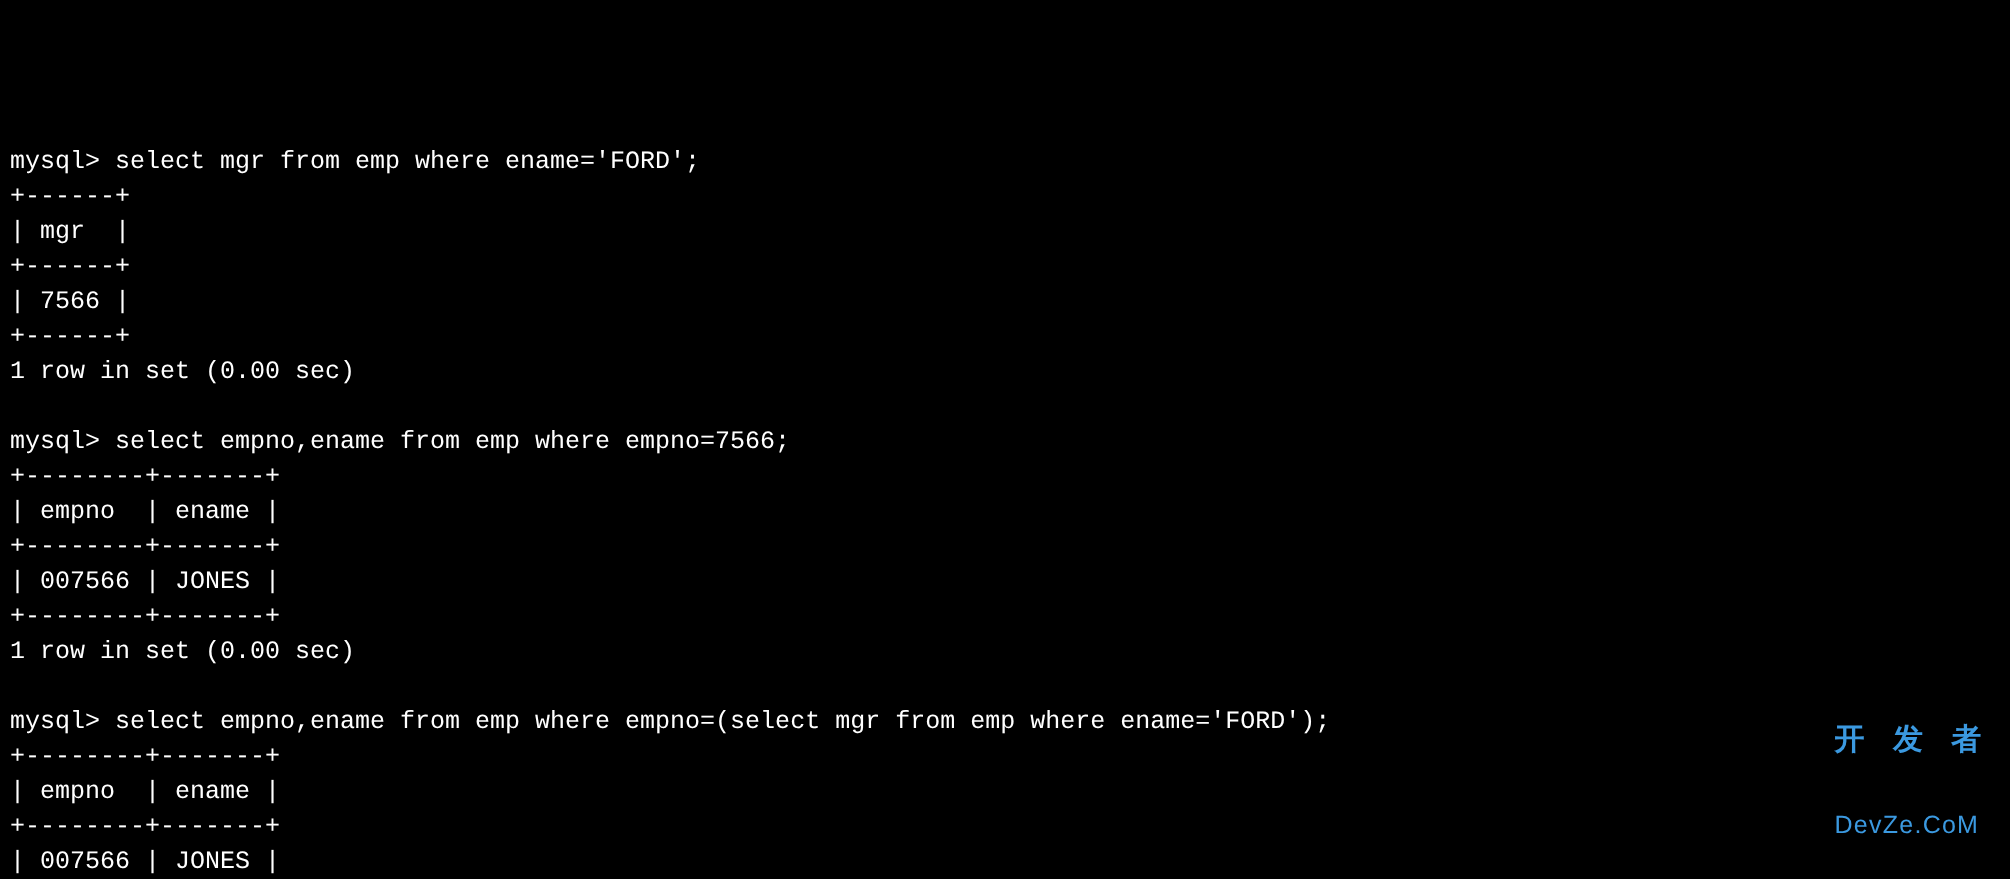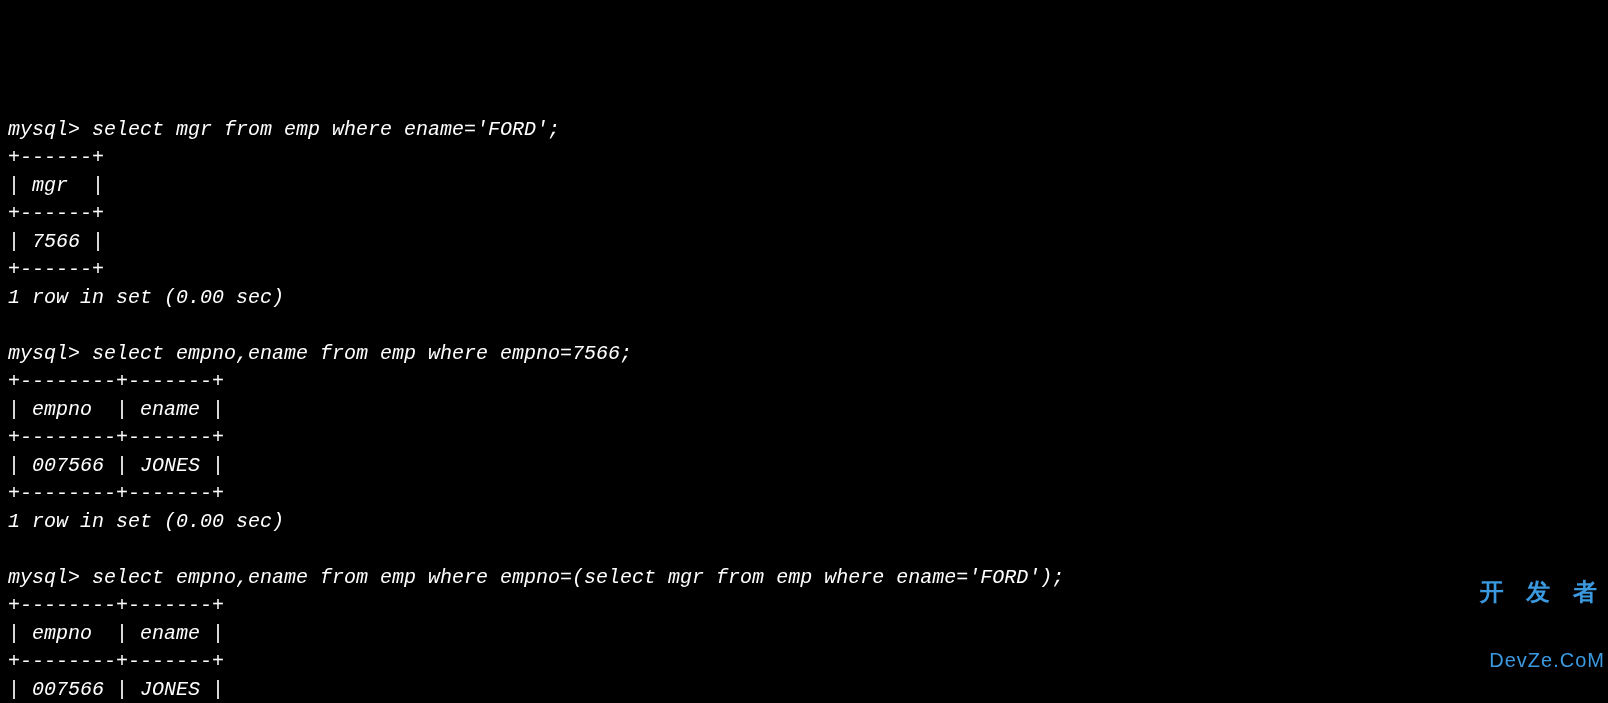--- a/index.html
+++ b/index.html
@@ -15,28 +15,26 @@
       line-height: 1.4;
       padding: 4px 8px;
       width: 1608px;
       height: 703px;
       position: relative;
       white-space: pre;
       overflow: hidden;
     }
     .terminal-line {
       white-space: pre;
-      font-style: italic;
     }
     .watermark {
       position: absolute;
       bottom: 10px;
-      right: 3px;
+      right: 15px;
       font-family: Arial, sans-serif;
-      text-align: right;
       line-height: 1.1;
     }
     .watermark-top {
       color: #3b99e0;
       font-size: 24px;
       letter-spacing: 8px;
       font-weight: bold;
     }
     .watermark-bottom {
       color: #3b99e0;

